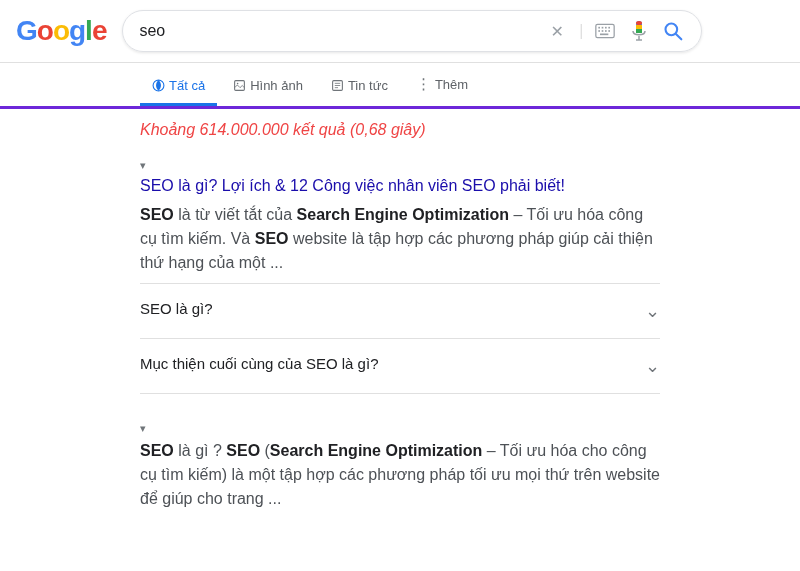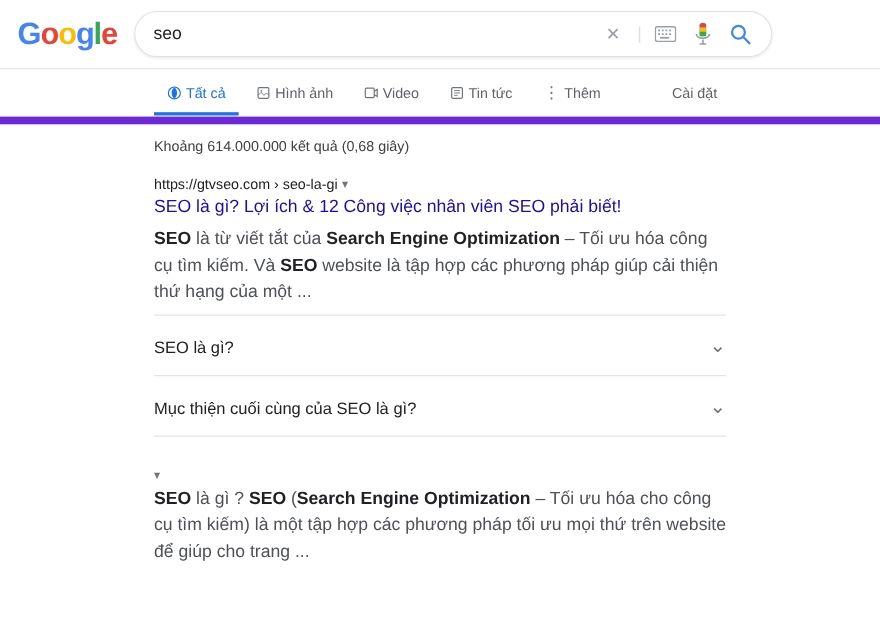--- a/index.html
+++ b/index.html
@@ -75,23 +75,23 @@
     }
 
     .search-blue-icon {
       color: #4285F4;
       font-size: 20px;
     }
 
     
     .nav-tabs {
       display: flex;
-      align-items: center;
+      align-items: flex-end;
       padding: 0 140px;
-      border-bottom: 7px solid #6d28d9;
+      border-bottom: 3px solid #6d28d9;
       gap: 4px;
     }
 
     .nav-tab {
       display: flex;
       align-items: center;
       gap: 4px;
       padding: 12px 12px 10px;
       font-size: 13px;
       color: #5f6368;
@@ -118,23 +118,24 @@
       cursor: pointer;
       padding: 12px 8px;
     }
 
     
     .main-content {
       padding: 12px 140px 0;
     }
 
     .result-count {
-      font-size: 13px;
-      color: #404040;
+      font-size: 16px;
+      color: #ef4444;
       margin-bottom: 20px;
+      font-style: italic;
     }
 
     
     .search-result {
       margin-bottom: 28px;
     }
 
     .result-url {
       font-size: 13px;
       color: #202124;
@@ -175,21 +176,21 @@
 
     
     .faq-section {
       border-top: 1px solid #e0e0e0;
       margin-top: 8px;
     }
 
     .faq-item {
       display: flex;
       justify-content: space-between;
-      align-items: flex-end;
+      align-items: flex-start;
       padding: 16px 0;
       border-bottom: 1px solid #e0e0e0;
       cursor: pointer;
     }
 
     .faq-question {
       font-size: 15px;
       color: #202124;
     }
 
@@ -262,49 +263,40 @@
   <a class="nav-tab">
     <svg width="13" height="13" viewBox="0 0 24 24" fill="none">
         <rect x="3" y="3" width="18" height="18" rx="2" stroke="#70757a" stroke-width="2"></rect>
         <circle cx="8.5" cy="8.5" r="1.5" fill="#70757a"></circle>
         <path d="M3 16 L8 11 L13 16 L17 12 L21 16" stroke="#70757a" stroke-width="1.5" fill="none"></path>
       </svg>
     <span>Hình ảnh</span>
   </a>
   <a class="nav-tab">
     <svg width="13" height="13" viewBox="0 0 24 24" fill="none">
-        <rect x="2" y="4" width="15" height="16" rx="2" stroke="#70757a" stroke-width="2"></rect>
-        <path d="M17 9 L22 6 L22 18 L17 15" stroke="#70757a" stroke-width="2" fill="none"></path>
-      </svg>
-    <span>Video</span>
-  </a>
-  <a class="nav-tab">
-    <svg width="13" height="13" viewBox="0 0 24 24" fill="none">
         <rect x="3" y="3" width="18" height="18" rx="2" stroke="#70757a" stroke-width="2"></rect>
         <line x1="7" y1="8" x2="17" y2="8" stroke="#70757a" stroke-width="1.5"></line>
         <line x1="7" y1="12" x2="17" y2="12" stroke="#70757a" stroke-width="1.5"></line>
         <line x1="7" y1="16" x2="13" y2="16" stroke="#70757a" stroke-width="1.5"></line>
       </svg>
     <span>Tin tức</span>
   </a>
   <a class="nav-tab">
     <span style="font-size:15px;color:#70757a">⋮</span>
     <span>Thêm</span>
   </a>
   <div class="nav-right">
-    <span class="nav-right-item">Cài đặt</span>
   </div>
 </div>
 
 <div class="main-content">
   <div class="result-count">Khoảng 614.000.000 kết quả (0,68 giây)</div>
 
   <div class="search-result">
     <div class="result-url">
-      <span class="result-url-text">https://gtvseo.com › seo-la-gi</span>
       <span class="result-url-arrow">▾</span>
     </div>
     <div class="result-title">SEO là gì? Lợi ích &amp; 12 Công việc nhân viên SEO phải biết!</div>
     <div class="result-snippet">
       <strong>SEO</strong><span> là từ viết tắt của </span><strong>Search Engine Optimization</strong><span> – Tối ưu hóa công cụ tìm kiếm. Và </span><strong>SEO</strong><span> website là tập hợp các phương pháp giúp cải thiện thứ hạng của một ...</span>
     </div>
     <div class="faq-section">
       <div class="faq-item">
         <span class="faq-question">SEO là gì?</span>
         <span class="faq-chevron">⌄</span>

